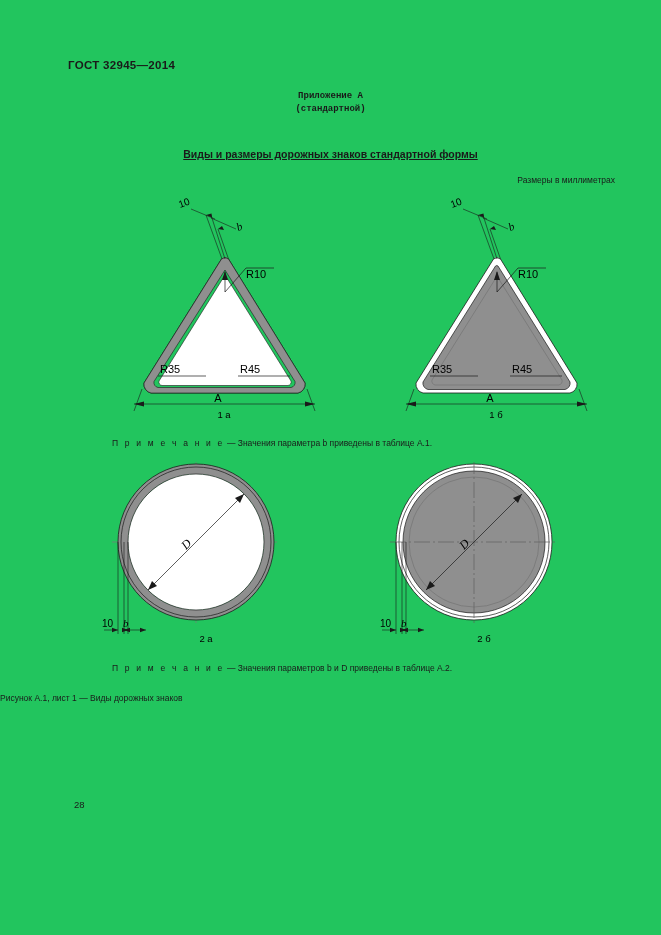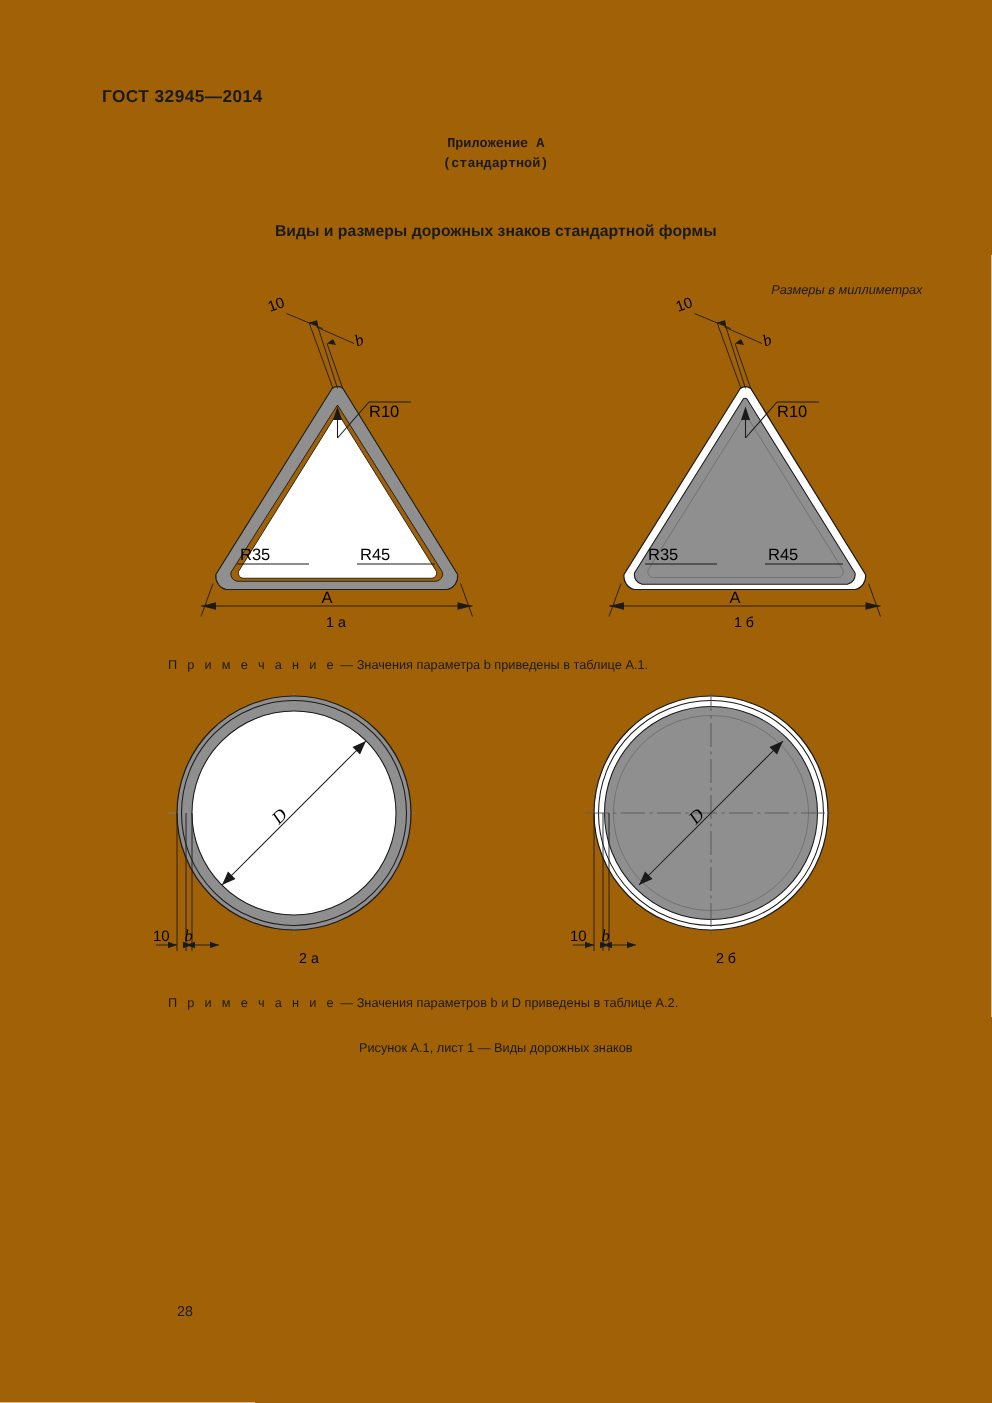--- a/index.html
+++ b/index.html
@@ -8,21 +8,21 @@
     background: #ffffff;
   }
   body {
     font-family: "Liberation Sans", sans-serif;
     color: #1a1a1a;
   }
   .page {
     position: relative;
     width: 661px;
     height: 935px;
-    background: #a16207;
+    background: #22c55e;
     overflow: hidden;
   }
   .hdr-std {
     position: absolute;
     left: 68px;
     top: 59px;
     font-size: 11.5px;
     font-weight: bold;
     letter-spacing: 0.3px;
   }
@@ -38,50 +38,49 @@
   }
   .appendix div { display: block; font-family: Liberation Mono, monospace; }
   .main-title {
     position: absolute;
     left: 0;
     top: 148px;
     width: 661px;
     text-align: center;
     font-size: 10.5px;
     font-weight: bold;
+    text-decoration: underline;
   }
   .units {
     position: absolute;
     right: 46px;
-    top: 188px;
+    top: 175px;
     font-size: 8.5px;
-    font-style: italic;
   }
   .note {
     position: absolute;
     font-size: 8.5px;
     white-space: nowrap;
   }
   .note .nw { letter-spacing: 2.2px; margin-left: 16px; }
   .note1 { left: 96px; top: 438px; }
   .note2 { left: 96px; top: 663px; }
   .figcap {
     position: absolute;
     left: 0;
     top: 693px;
     width: 661px;
-    text-align: center;
+    text-align: left;
     font-size: 8.5px;
   }
   .pageno {
     position: absolute;
     left: 74px;
-    top: 869px;
+    top: 799px;
     font-size: 9.5px;
-    margin-left: 44px;
   }
   .fig { position: absolute; }
   .fig svg { display: block; }
 </style>
 </head>
 <body>
 
 <div class="page">
 
   <div class="hdr-std">ГОСТ 32945—2014</div>

